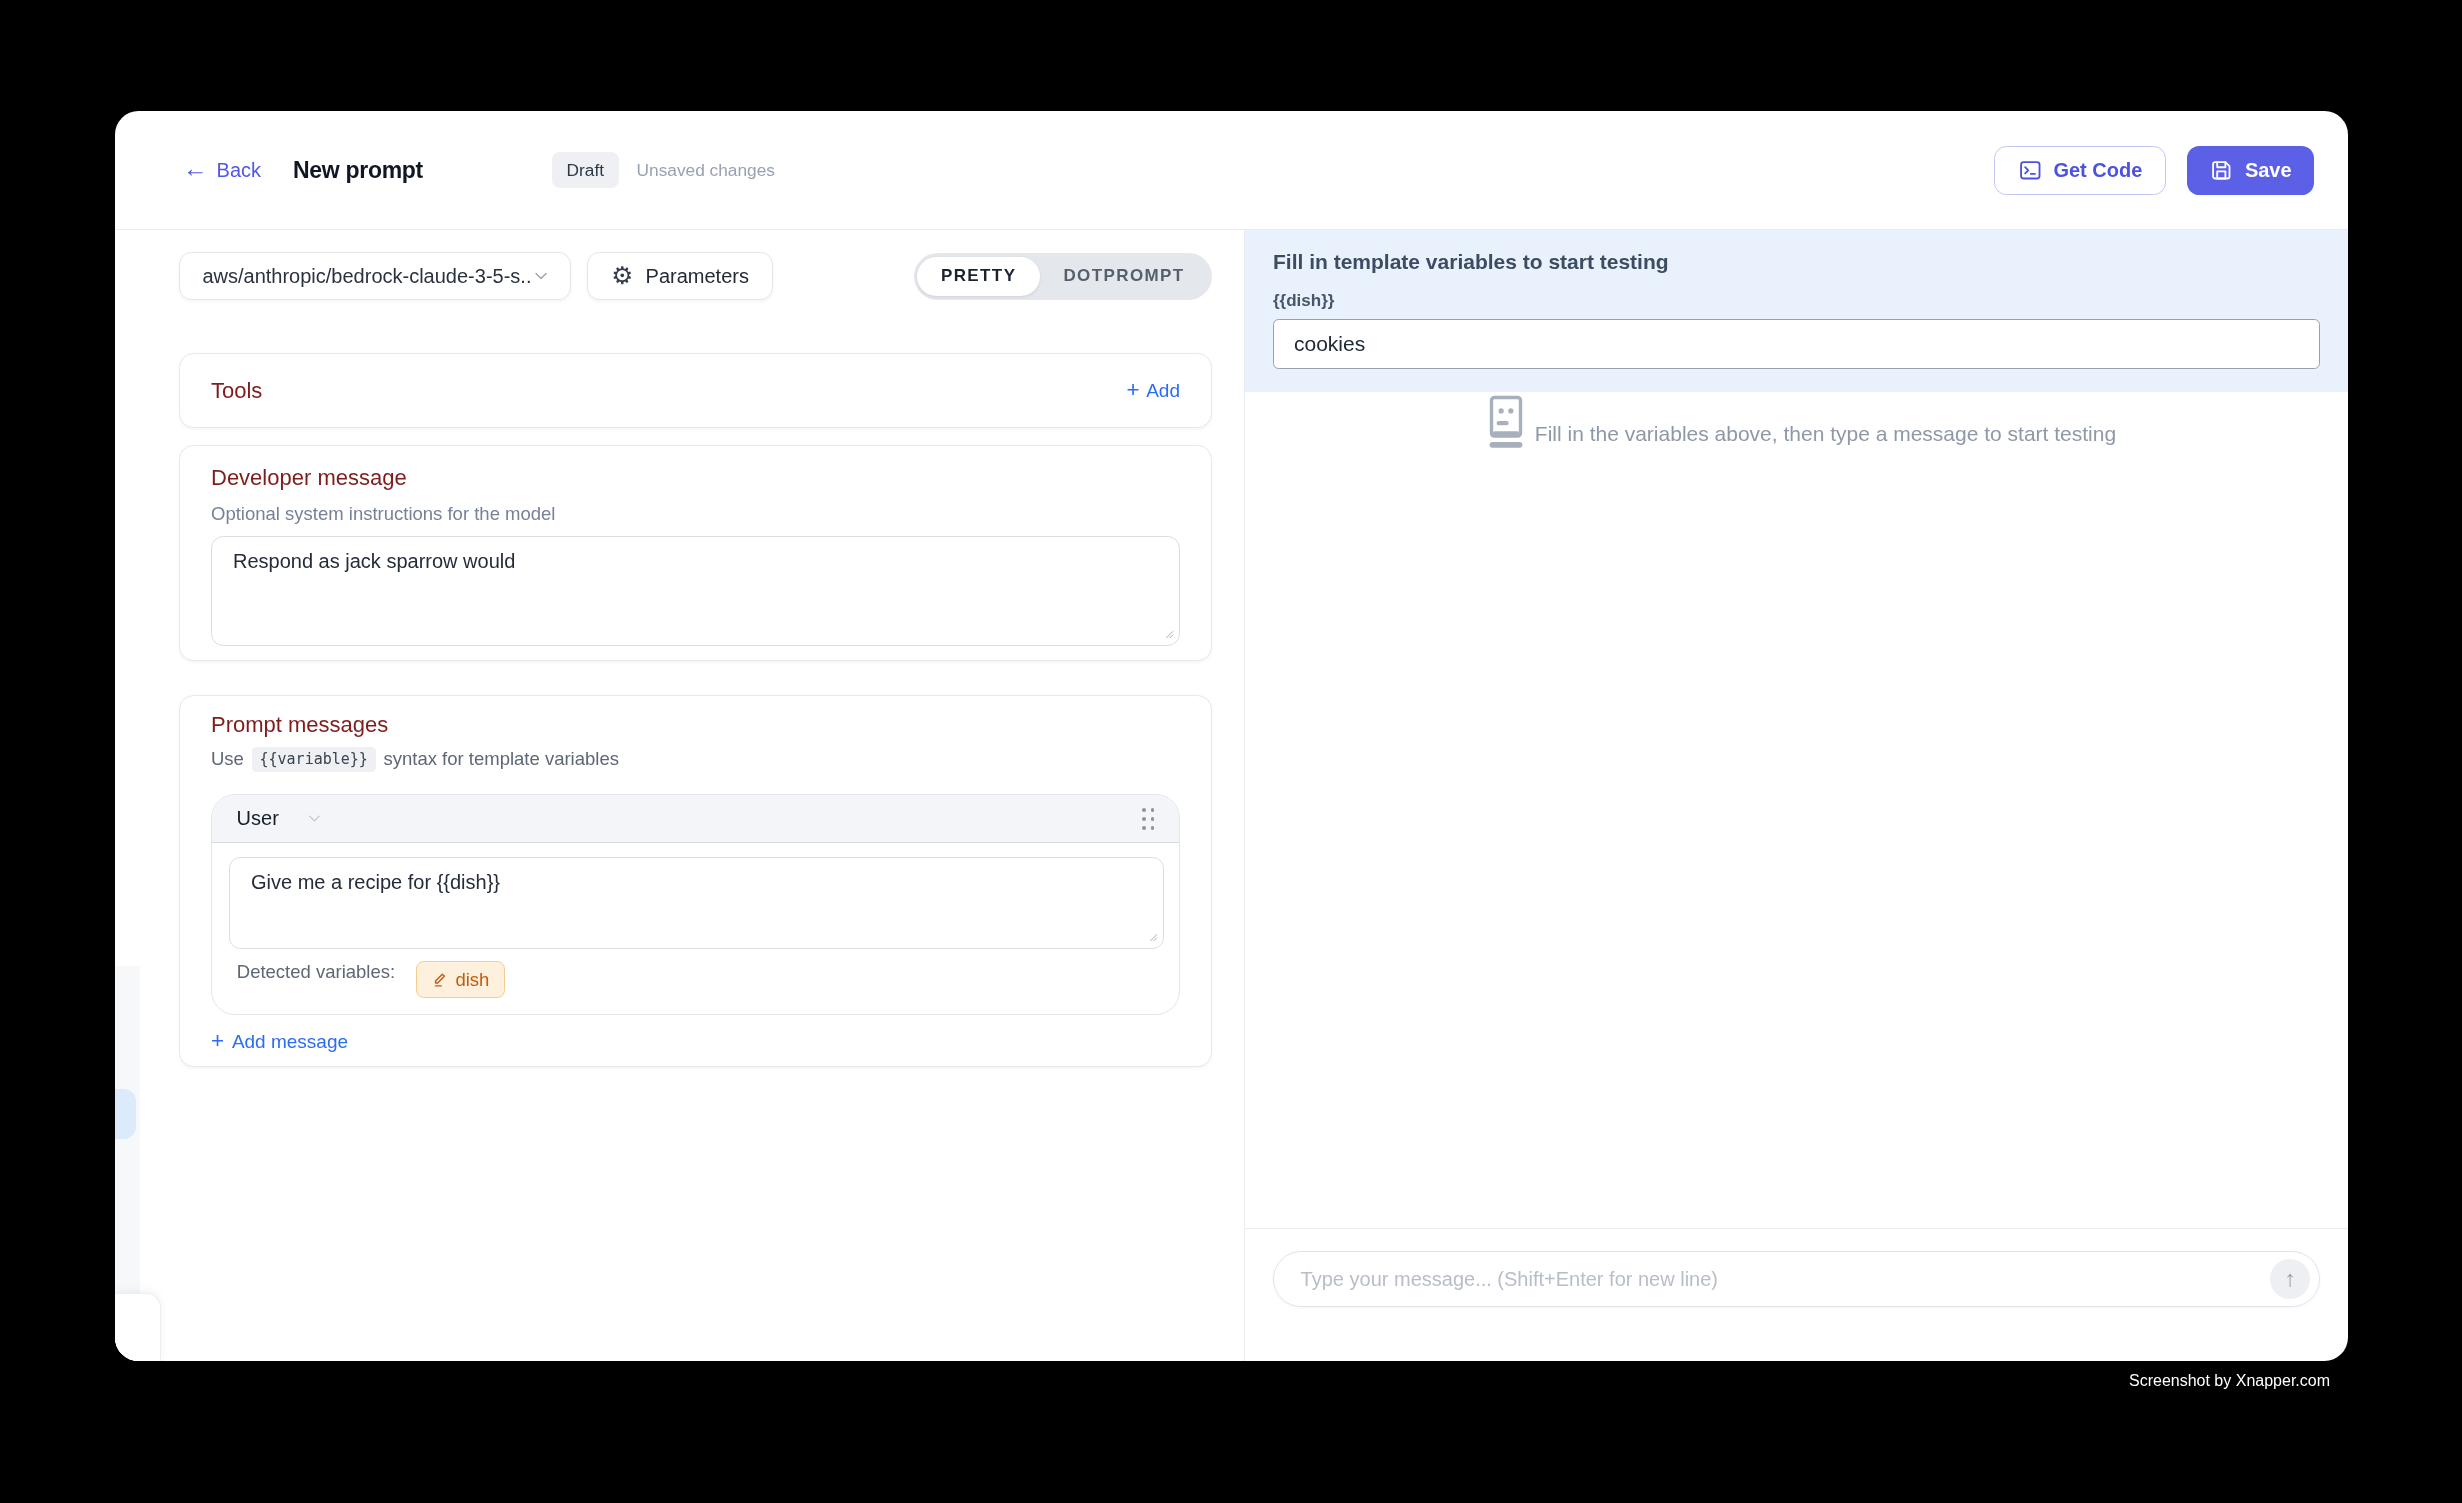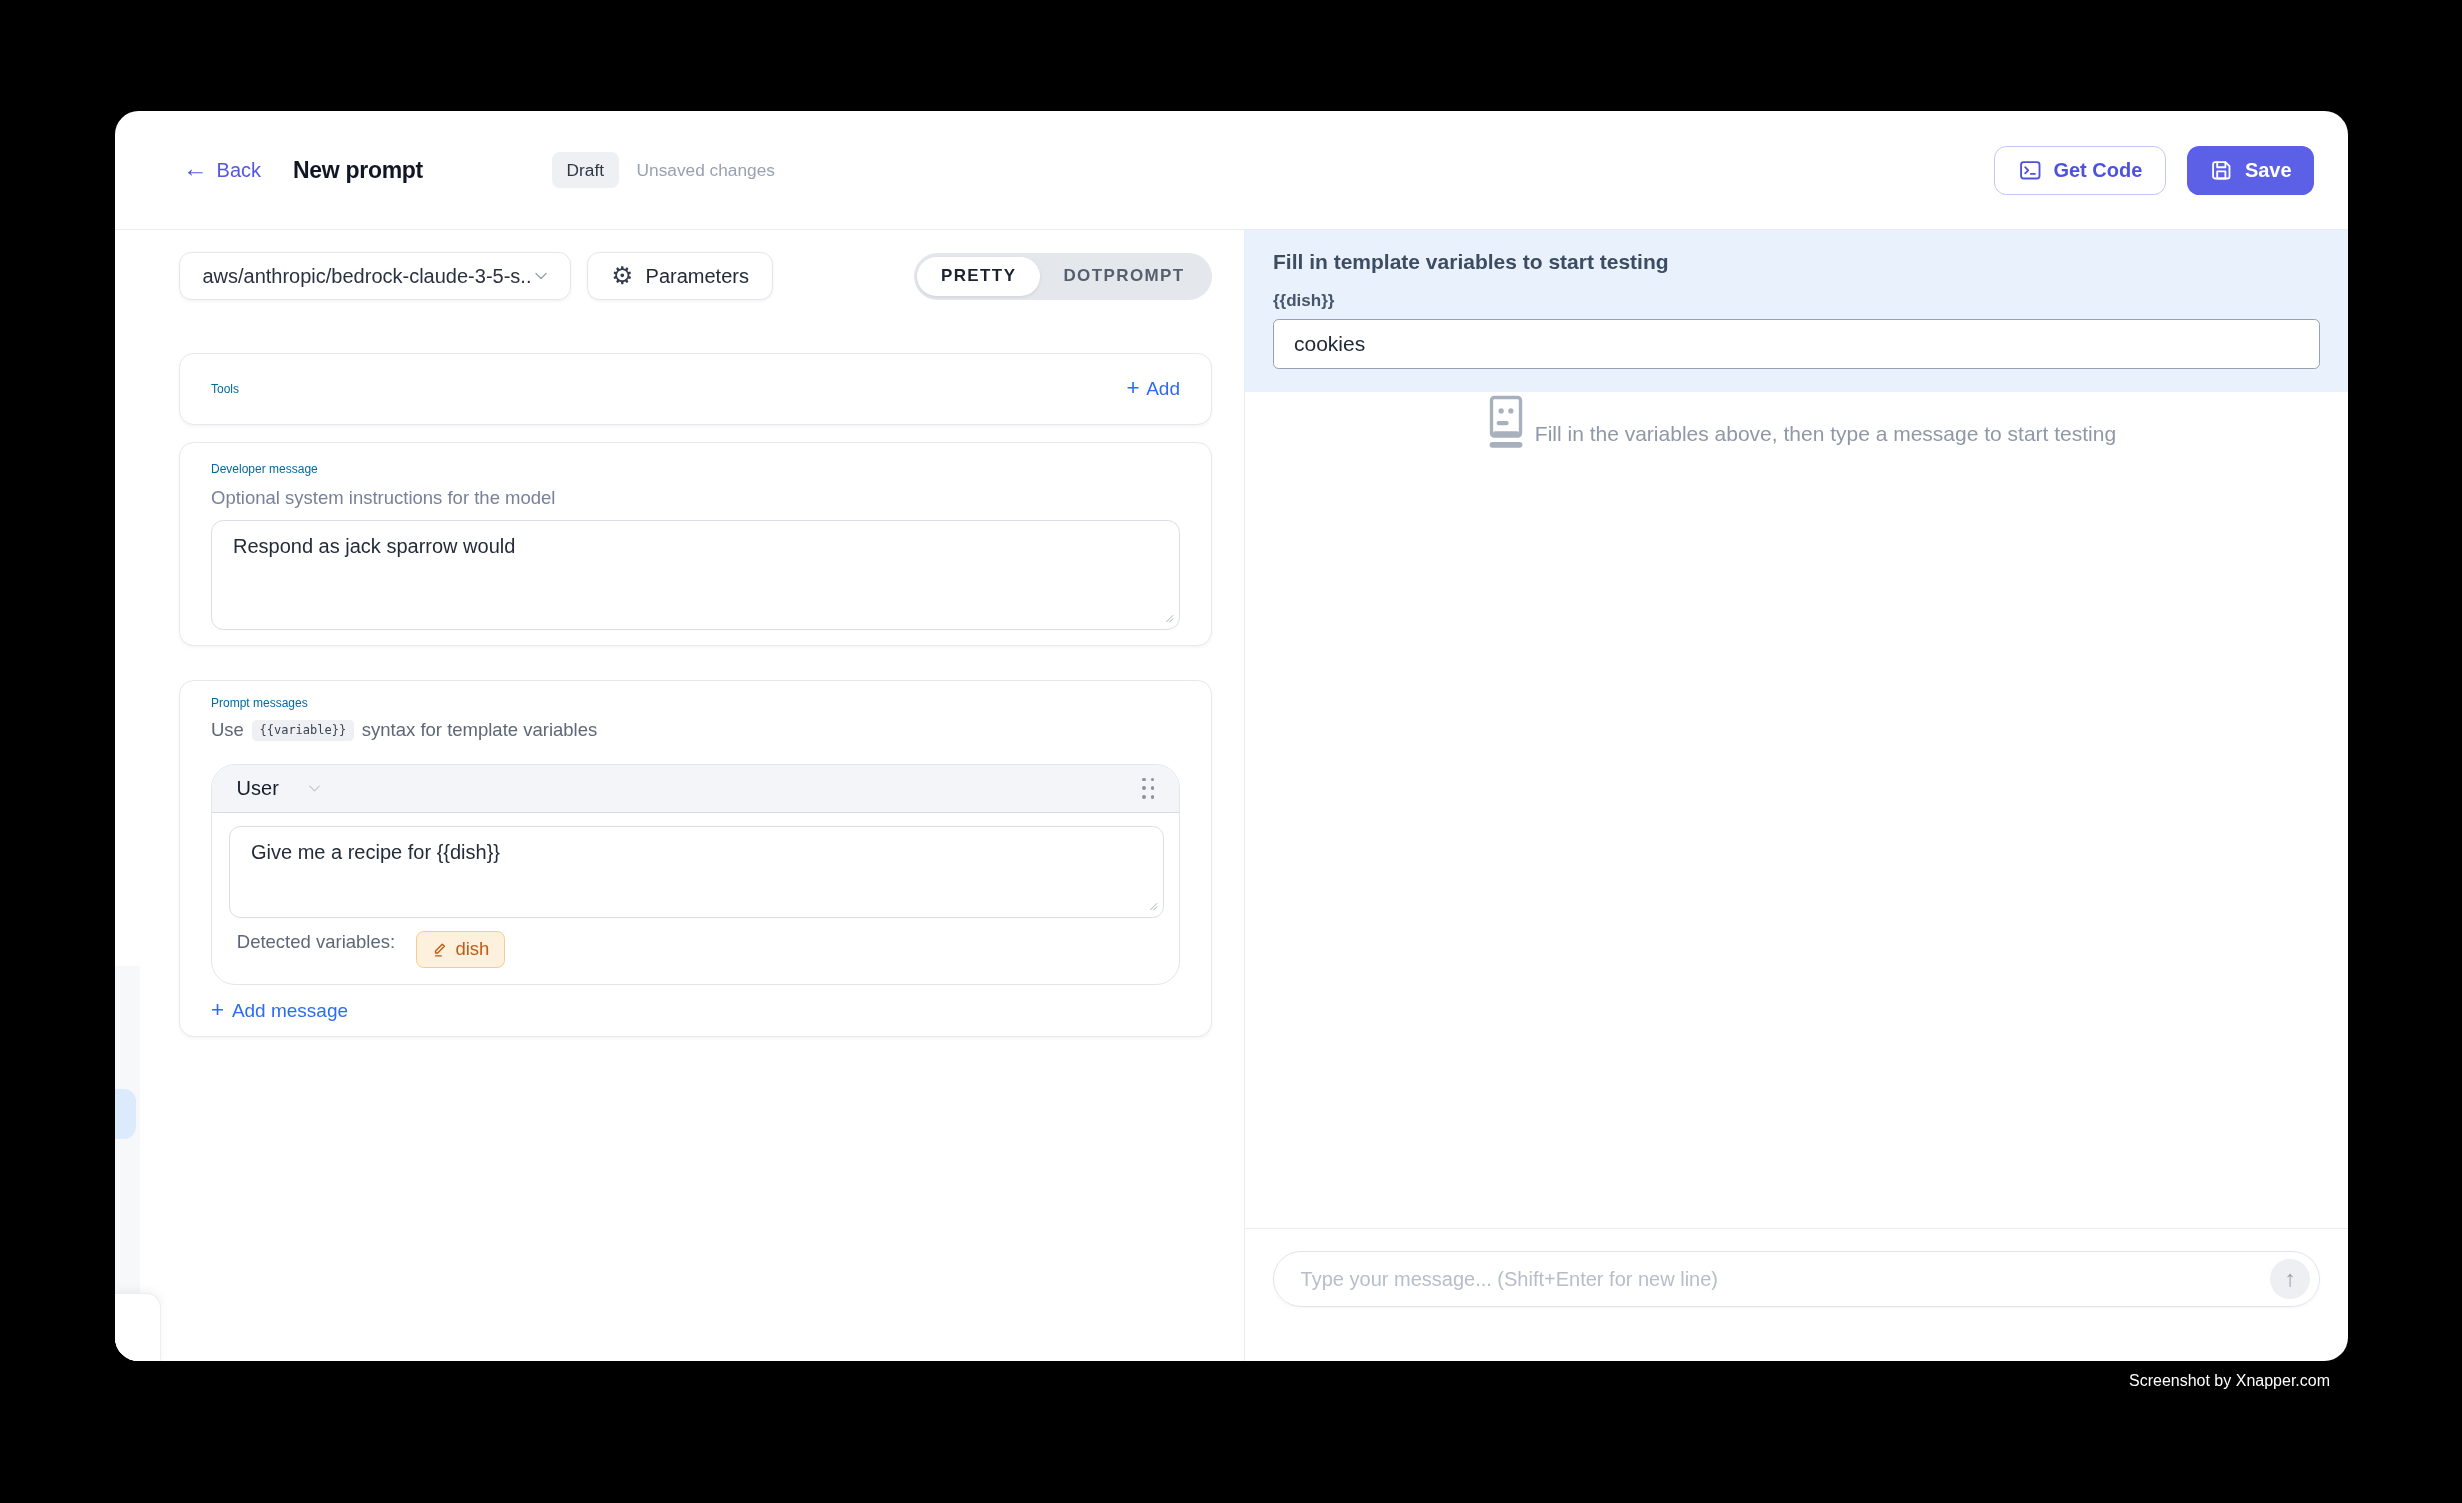--- a/index.html
+++ b/index.html
@@ -46,40 +46,40 @@
                 box-shadow:0 1.1px 2.8px rgba(16,24,40,.04); font-family:"Liberation Sans", sans-serif;}
   .gear { font-family:"DejaVu Sans", sans-serif; font-size:24.6px; color:#333c4a; line-height:1; }
   .toggle { margin-left:auto; height:47px; background:#e4e7ec; border-radius:23.5px;
             display:flex; align-items:center; padding:3.9px; }
   .seg { height:39px; border-radius:19.6px; display:flex; align-items:center; padding:0 23.5px;
          font-size:17px; font-weight:700; letter-spacing:1.4px; color:#565f6d; cursor:pointer; }
   .seg.active { background:#fff; color:#1b2330; box-shadow:0 1.1px 3.4px rgba(16,24,40,.10); }
 
   .card { border:1.1px solid #e5e8ed; border-radius:14.6px; background:#fff;
           box-shadow:0 1.1px 3.4px rgba(16,24,40,.04); }
-  .card-label { font-size:12px; color:#0369a1; }
+  .card-label { font-size:22px; color:#7f1d1d; }
   .tools-card { margin-top:53px; padding:23.5px 31px; }
   .tools-head { display:flex; align-items:center; }
   .add-link { margin-left:auto; color:#2b6cf3; font-size:19px; font-weight:500; display:flex;
               align-items:center; gap:6.7px; cursor:pointer; }
   .add-link .plus { font-size:22.4px; font-weight:400; line-height:1; transform:translateY(-1.1px); }
   .tools-empty { margin-top:12.3px; font-size:19px; color:#3a4250; }
 
   .dev-card { margin-top:17px; padding:19px 31px 14.6px; }
   .sub-label { margin-top:11.2px; font-size:18.5px; color:#77819a; }
   .ta-wrap { position:relative; margin-top:11.2px; }
   textarea { width:100%; border:1.1px solid #dadee4; border-radius:12.3px; resize:none;
              font-family:"Liberation Sans", sans-serif; font-size:20px; color:#242c3a;
              padding:13.4px 21px; outline:none; display:block; }
   .ta-dev { height:110px; }
   .resize-glyph { position:absolute; right:5.6px; bottom:6.7px; }
 
   .prompt-card { margin-top:34px; padding:15.7px 31px 13.4px; }
   .hint-row { margin-top:9px; font-size:18.5px; color:#5d6776; display:flex; align-items:center; gap:7.8px; }
-  .code-chip { font-family:"DejaVu Sans Mono", monospace; font-size:12px; color:#3a4350;
+  .code-chip { font-family:"DejaVu Sans Mono", monospace; font-size:15px; color:#3a4350;
                background:#eef0f4; border-radius:4.5px; padding:3.4px 7.8px;text-align:center; }
   .msg-block { margin-top:22.4px; border:1.1px solid #e3e6eb; border-radius:24px; overflow:hidden; }
   .msg-head { height:48px; background:#f3f5f8; border-bottom:1.1px solid #d8dce2;
               display:flex; align-items:center; padding:0 24.6px; }
   .role { font-size:20px; font-weight:500; color:#161e2a; cursor:pointer; display:flex;
           align-items:center; gap:26px; }
   .drag { margin-left:auto; display:grid; grid-template-columns:repeat(2,3.9px); grid-gap:5px; cursor:grab; }
   .drag i { width:3.9px; height:3.9px; border-radius:50%; background:#8b93a0; display:block; }
   .msg-body { padding:13.4px 14.6px 15.7px 17px; }
   .ta-msg { height:92px; border-radius:11.2px; }

